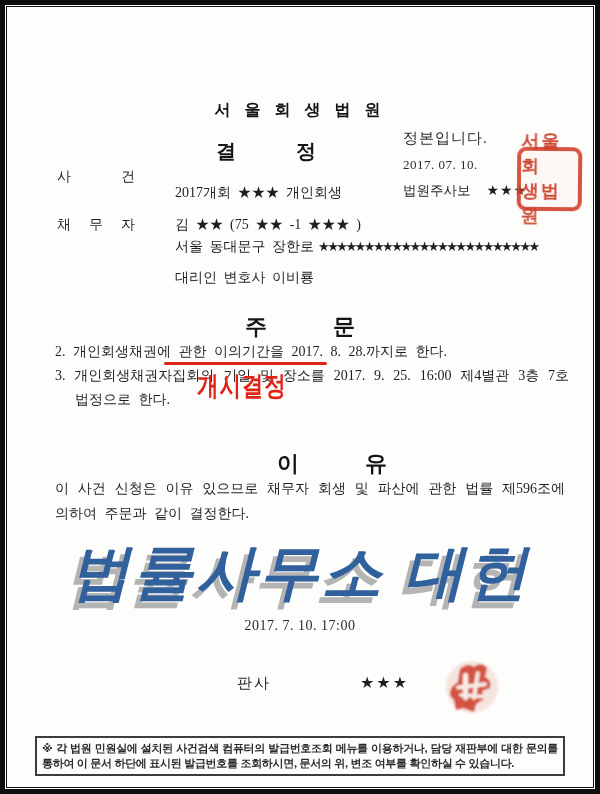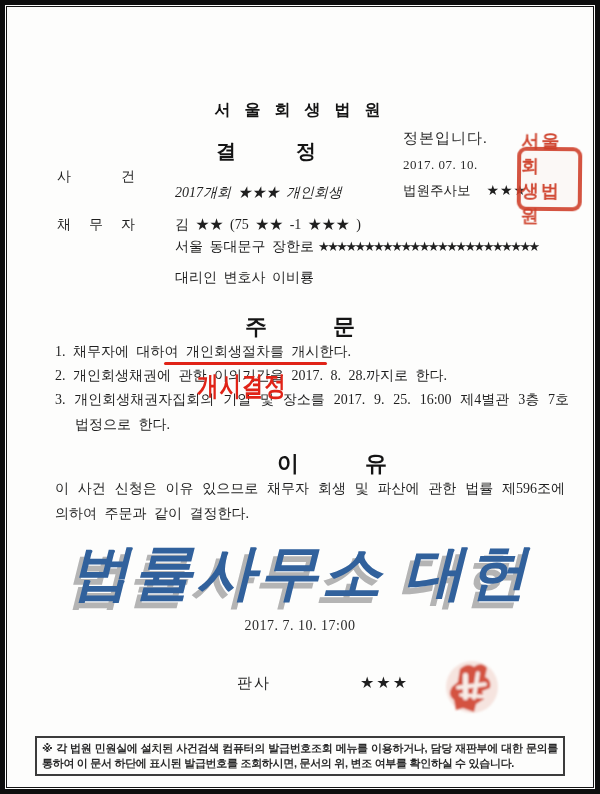--- a/index.html
+++ b/index.html
@@ -81,34 +81,33 @@
   <div class="clerk-row">
     <span>법원주사보</span><span class="stars">★★★</span>
   </div>
 
   <div class="square-seal">
     <span>서울회</span>
     <span>생법원</span>
   </div>
 
   <div class="field-label" style="top:168px;">사 건</div>
-  <div class="field-value" style="top:184px;font-style:italic;">2017개회 ★★★  개인회생</div>
+  <div class="field-value" style="top:184px;">2017개회 ★★★  개인회생</div>
 
   <div class="field-label" style="top:216px;">채 무 자</div>
   <div class="field-value" style="top:216px;">김 ★★ (75 ★★ -1 ★★★ )</div>
 
   <div class="field-value" style="top:238px;">
     <span>서울 동대문구 장한로</span><span class="addr-stars">★★★★★★★★★★★★★★★★★★★★★★★★</span>
   </div>
 
   <div class="field-value" style="top:269px;">대리인 변호사 이비룡</div>
 
   <h2 class="section-heading" style="top:312px;">주　　　문</h2>
   <div class="order-list">
-    <div class="order-item">1. 채무자에 대하여 개인회생절차를 개시한다.</div>
     <div class="order-item">2. 개인회생채권에 관한 이의기간을 2017. 8. 28.까지로 한다.</div>
     <div class="order-item">3. 개인회생채권자집회의 기일 및 장소를 2017. 9. 25. 16:00 제4별관 3층 7호 법정으로 한다.</div>
   </div>
   <div class="red-underline"></div>
   <div class="stamp-text">개시결정</div>
 
   <h2 class="section-heading" style="top:449px;padding-left:32px;">이　　　유</h2>
   <p class="reason-body">이 사건 신청은 이유 있으므로 채무자 회생 및 파산에 관한 법률 제596조에 의하여 주문과 같이 결정한다.</p>
 
   <div class="watermark">법률사무소 대헌</div>

